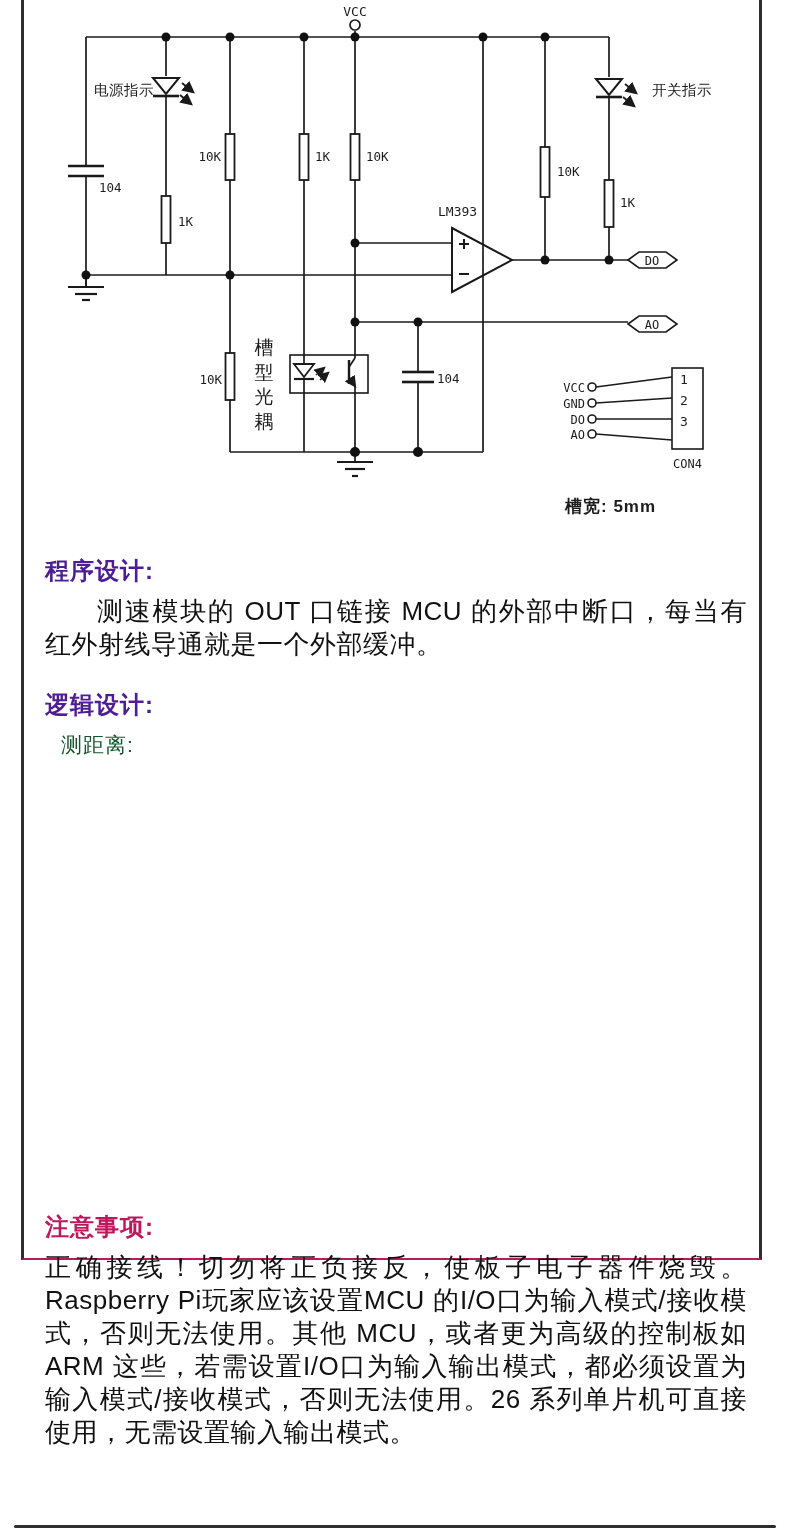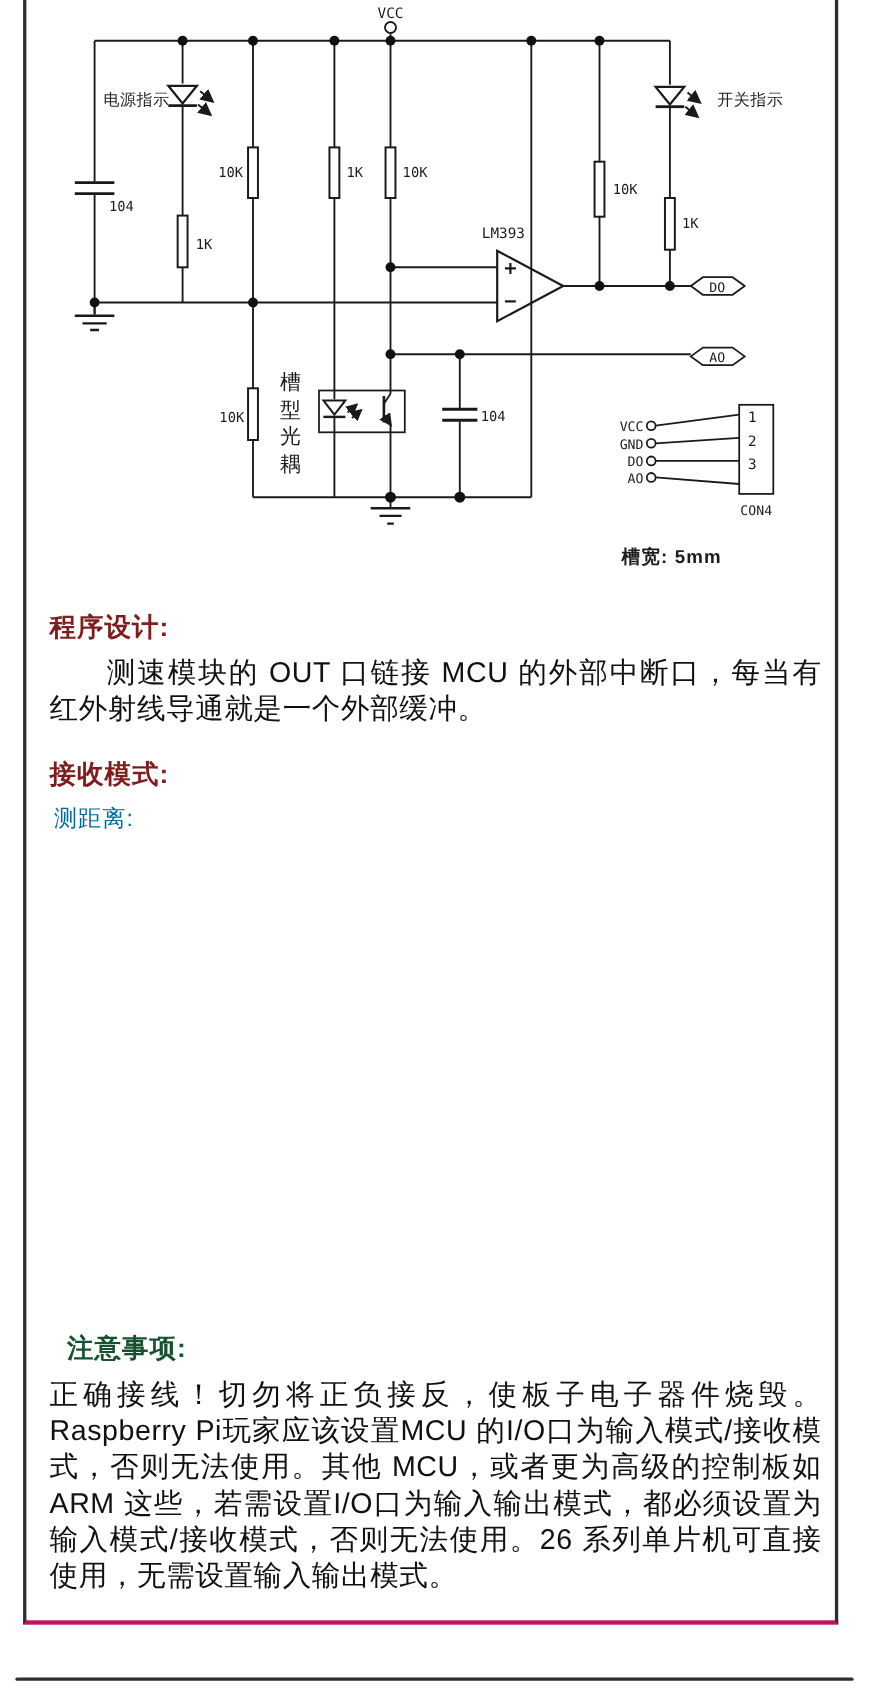--- a/index.html
+++ b/index.html
@@ -3,37 +3,37 @@
 <meta charset="utf-8">
 <style>
   * { box-sizing: border-box; }
   html,body { margin:0; padding:0; background:#ffffff; }
   .page {
     position:relative; width:790px; height:1534px; background:#fff;
     font-family:"Liberation Sans","DejaVu Sans",sans-serif; overflow:hidden;
     color:#111;
   }
   .content-box {
-    position:absolute; left:21px; top:0; width:741px; height:1477px;
+    position:absolute; left:21px; top:0; width:741px; height:1260px;
     border-left:3px solid #2e2e2e; border-right:3px solid #2e2e2e;
-    border-bottom:4px solid #be185d; background:#fff;
+    border-bottom:2px solid #be185d; background:#fff;
   }
   .circuit-svg { position:absolute; left:0; top:0; width:735px; height:545px; }
   .sec { position:absolute; left:21px; width:702px; }
   #sec-program { top:556px; }
   #sec-logic   { top:690px; }
   #sec-notes   { top:1212px; }
   .sec h2 {
     margin:0 0 9px 0; font-size:24px; line-height:30px; font-weight:bold;
-    color:#7f1d1d; letter-spacing:1px;
-  }
-  #sec-notes h2 { color:#14532d;margin-left:16px; }
+    color:#4c1d95; letter-spacing:1px;
+  }
+  #sec-notes h2 { color:#be185d; }
   .sub-red {
-    margin:10px 0 2px 4px; font-size:21px; line-height:30px; font-weight:normal;
-    color:#0369a1; letter-spacing:1px;
+    margin:10px 0 2px 16px; font-size:21px; line-height:30px; font-weight:normal;
+    color:#14532d; letter-spacing:1px;
   }
   .body-p {
     margin:0; font-size:26px; line-height:33px; color:#111;
     text-align:justify; letter-spacing:0.5px;
   }
   .indent { text-indent:2em; }
   .bottom-line {
     position:absolute; left:14px; top:1525px; width:762px; height:3px;
     background:#2e2e2e; border-radius:2px;
   }
@@ -242,21 +242,21 @@
 
       <text class="cjk" x="565" y="512" font-size="17" font-weight="bold" letter-spacing="1">槽宽: 5mm</text>
     </svg>
 
     <section class="sec" id="sec-program">
       <h2>程序设计:</h2>
       <p class="body-p indent">测速模块的 OUT 口链接 MCU 的外部中断口，每当有红外射线导通就是一个外部缓冲。</p>
     </section>
 
     <section class="sec" id="sec-logic">
-      <h2>接收模式:</h2>
+      <h2>逻辑设计:</h2>
       <h3 class="sub-red">测距离:</h3>
     </section>
 
     <section class="sec" id="sec-notes">
       <h2>注意事项:</h2>
       <p class="body-p">正确接线！切勿将正负接反，使板子电子器件烧毁。Raspberry Pi玩家应该设置MCU 的I/O口为输入模式/接收模式，否则无法使用。其他 MCU，或者更为高级的控制板如 ARM 这些，若需设置I/O口为输入输出模式，都必须设置为输入模式/接收模式，否则无法使用。26 系列单片机可直接使用，无需设置输入输出模式。</p>
     </section>
 
   </div>
 

